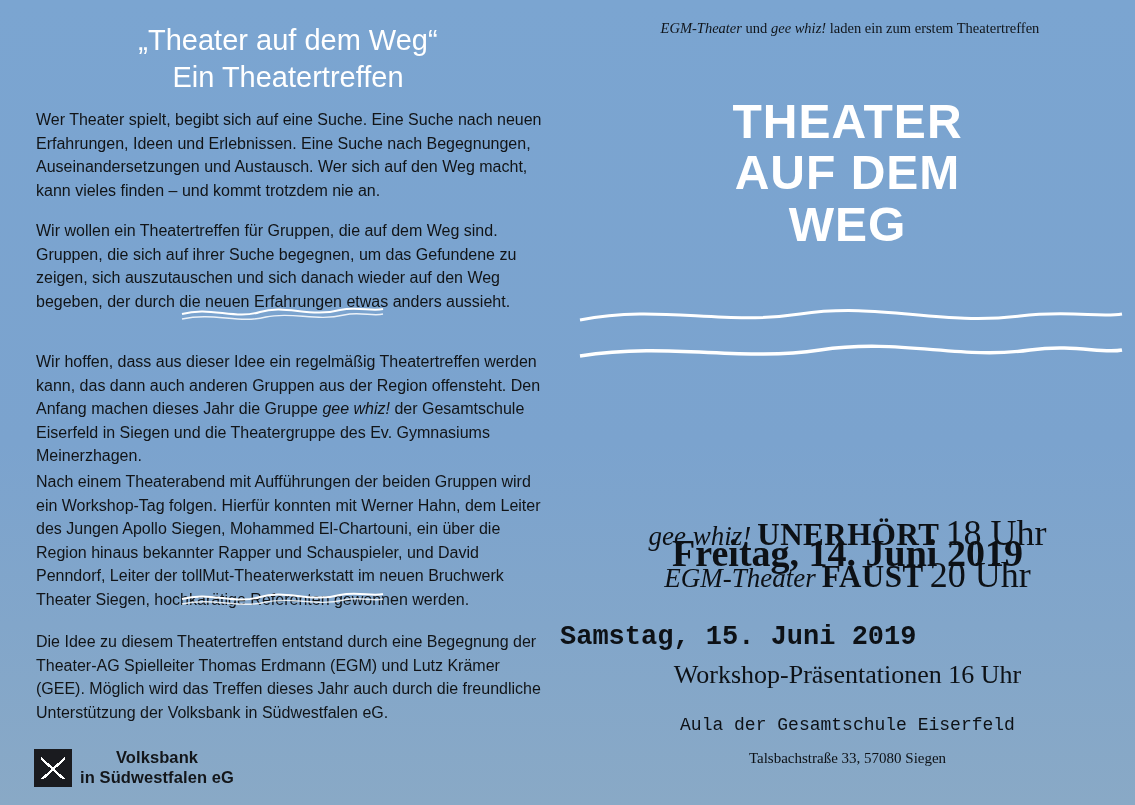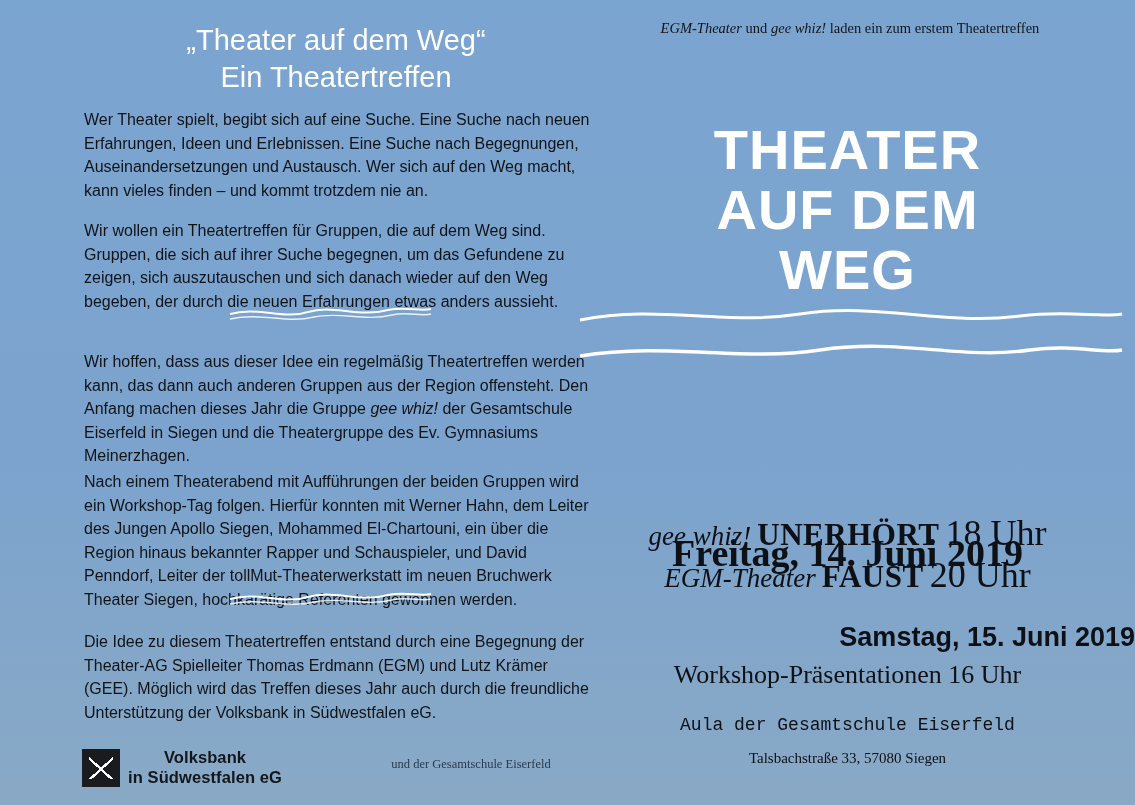--- a/index.html
+++ b/index.html
@@ -19,21 +19,20 @@
     inset: 0;
     background: linear-gradient(180deg, #7ba5d1 0%, #7ba3ce 55%, #89a9c6 100%);
   }
   
   .left {
     position: absolute;
     left: 0;
     top: 0;
     width: 560px;
     height: 637px;
-    margin-left: 48px;
   }
   .head-title {
     position: absolute;
     left: 38px;
     top: 22px;
     width: 500px;
     text-align: center;
     color: #ffffff;
     font-size: 29px;
     line-height: 1.28;
@@ -133,25 +132,24 @@
     font-family: "Liberation Serif", serif;
     font-size: 14.5px;
   }
   .big-title {
     position: absolute;
     left: 0;
     top: 96px;
     width: 575px;
     text-align: center;
     color: #ffffff;
-    font-size: 56px;
+    font-size: 48px;
     font-weight: 700;
     line-height: 1.07;
     letter-spacing: 1px;
-    margin-top: 24px;
   }
   .squiggle-right {
     position: absolute;
     left: 10px;
     top: 296px;
     width: 560px;
     height: 80px;
   }
   .date1 {
     position: absolute;
@@ -187,23 +185,23 @@
     padding: 0 6px;
   }
   .showline .time {
     font-size: 36px;
   }
   .date2 {
     position: absolute;
     left: 0;
     top: 622px;
     width: 575px;
-    text-align: right;
-    color: #0d1116;
-    font-family: Liberation Sans, sans-serif;
+    text-align: left;
+    color: #0d1116;
+    font-family: Liberation Mono, monospace;
     font-size: 27px;
     font-weight: 700;
   }
   .ws {
     position: absolute;
     left: 0;
     top: 660px;
     width: 575px;
     text-align: center;
     color: #0d1116;
@@ -272,21 +270,20 @@
 
     <div class="bank">
       <div class="bank-mark"></div>
       <div class="bank-name">
         <div>Volksbank</div>
         <div>in Südwestfalen eG</div>
       </div>
     </div>
 
     <div class="coop">
-      <div class="line2">und der Gesamtschule Eiserfeld</div>
     </div>
   </div>
 
   <div class="right">
 
     <div class="top-line"><span class="ital">EGM-Theater</span><span> und </span><span class="ital">gee whiz!</span><span> laden ein zum erstem Theatertreffen</span></div>
 
     <div class="big-title">
       <div>THEATER</div>
       <div>AUF DEM</div>

